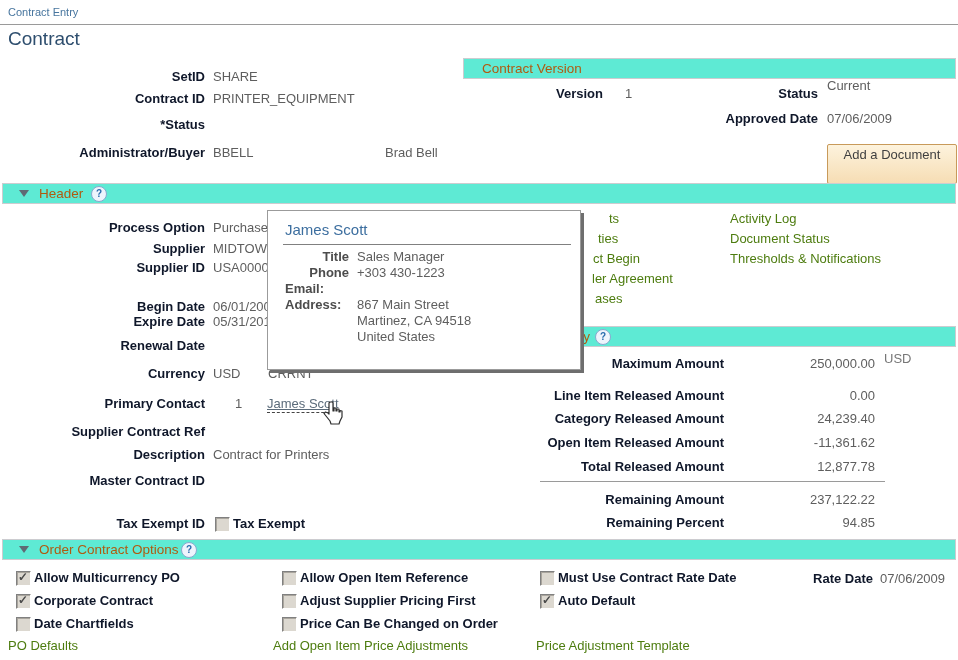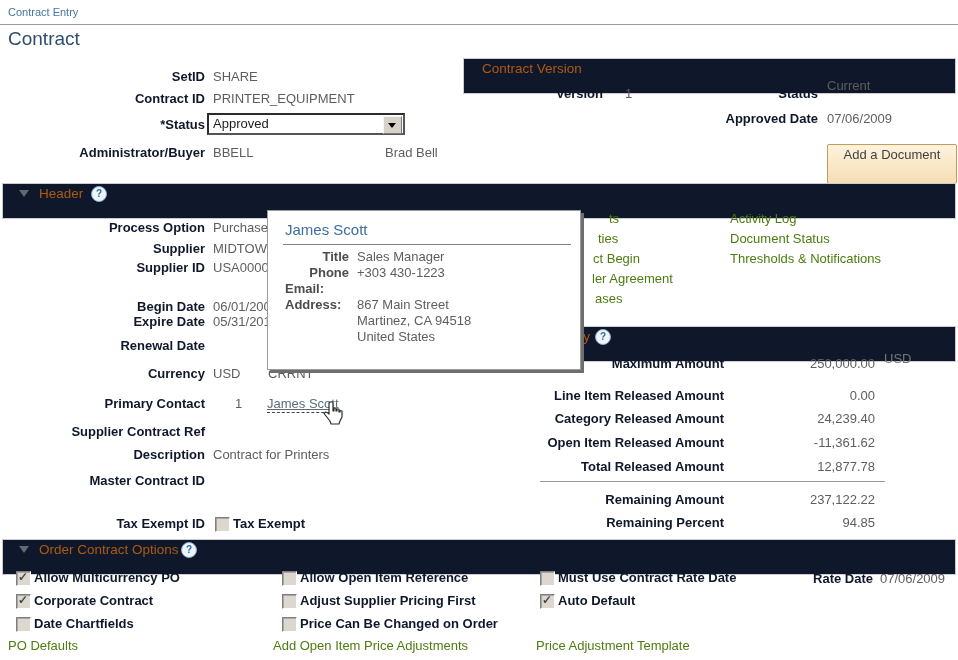--- a/index.html
+++ b/index.html
@@ -8,21 +8,21 @@
   .abs{position:absolute;white-space:nowrap;}
   .lbl{font-weight:bold;color:#0f172a;}
   .val{color:#5e5e5e;}
   .link{color:#4d7c0f;cursor:pointer;}
   .rightcol{text-align:right;}
   
   .breadcrumb{left:8px;top:6px;font-size:11px;color:#47759e;}
   .pagetitle{left:8px;top:28px;font-size:19px;color:#2e4e6e;}
   .toprule{left:0;top:24px;width:958px;border-top:1px solid #9a9a9a;height:0;}
   
-  .groupbar{background:#0f172a;border:1px solid #ccccd0;height:36px;box-sizing:border-box;}
+  .groupbar{background:#5eead4;border:1px solid #ccccd0;height:21px;box-sizing:border-box;}
   .grouptitle{color:#b05a10;font-size:13.5px;position:absolute;top:2px;}
   .tri{position:absolute;top:6px;width:0;height:0;border-left:5px solid transparent;
        border-right:5px solid transparent;border-top:7px solid #5f6a74;}
   .helpicon{position:absolute;top:2px;width:14px;height:14px;border:1px solid #87a9cf;border-radius:50%;
             background:#eef4fc;color:#2a6cae;font-size:10px;font-weight:bold;text-align:center;line-height:14px;}
   
   .llab{left:0;width:205px;text-align:right;}
   
   .dd{left:207px;top:113px;width:198px;height:22px;border:2px solid;border-color:#2b2b2b #555 #555 #2b2b2b;
       background:#fff;box-sizing:border-box;}
@@ -61,26 +61,20 @@
 
   <div class="abs breadcrumb link">Contract Entry</div>
   <div class="abs toprule"></div>
   <div class="abs pagetitle">Contract</div>
 
   <div class="abs llab lbl" style="top:69px">SetID</div>
   <div class="abs val" style="left:213px;top:69px">SHARE</div>
   <div class="abs llab lbl" style="top:91px">Contract ID</div>
   <div class="abs val" style="left:213px;top:91px">PRINTER_EQUIPMENT</div>
   <div class="abs llab lbl" style="top:117px">*Status</div>
-  <div class="abs dd">
-    <span class="ddtext">Approved</span>
-    <span class="ddbtn">
-        <span class="ddarrow"></span>
-      </span>
-  </div>
   <div class="abs llab lbl" style="top:145px">Administrator/Buyer</div>
   <div class="abs val" style="left:213px;top:145px">BBELL</div>
   <div class="abs val" style="left:385px;top:145px">Brad Bell</div>
 
   <div class="abs groupbar" style="left:463px;top:58px;width:493px">
     <span class="grouptitle" style="left:18px">Contract Version</span>
   </div>
   <div class="abs lbl rightcol" style="left:483px;top:86px;width:120px">Version</div>
   <div class="abs val" style="left:625px;top:86px">1</div>
   <div class="abs lbl rightcol" style="left:700px;top:86px;width:118px">Status</div>

